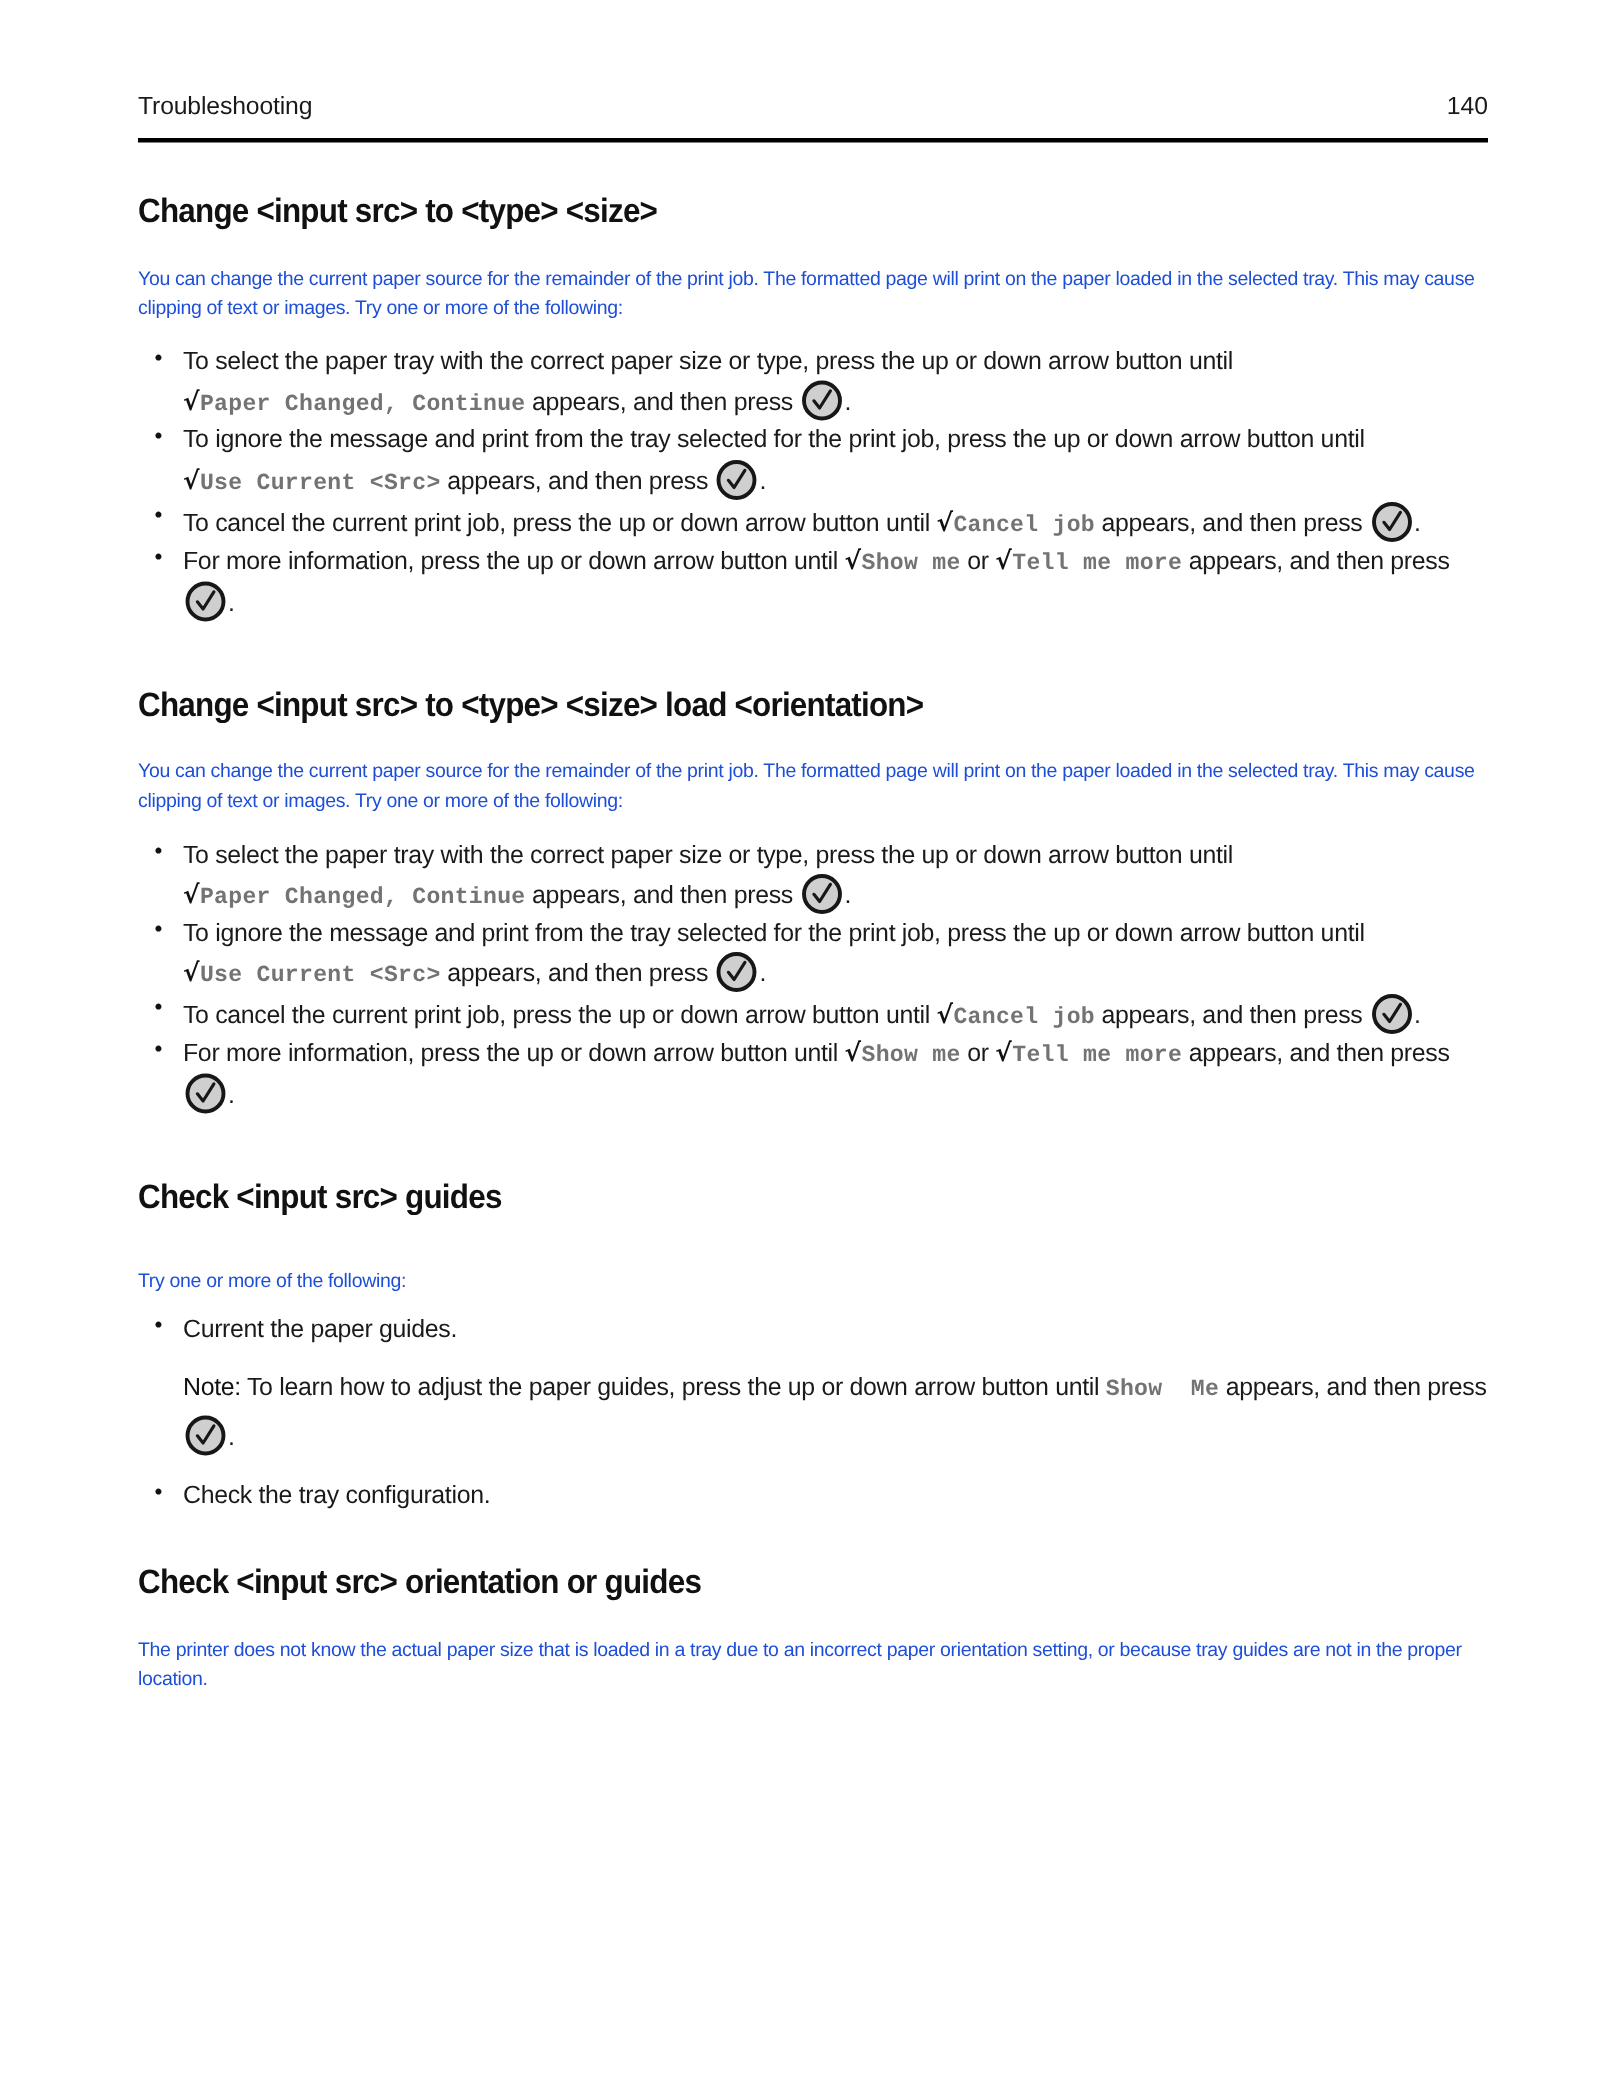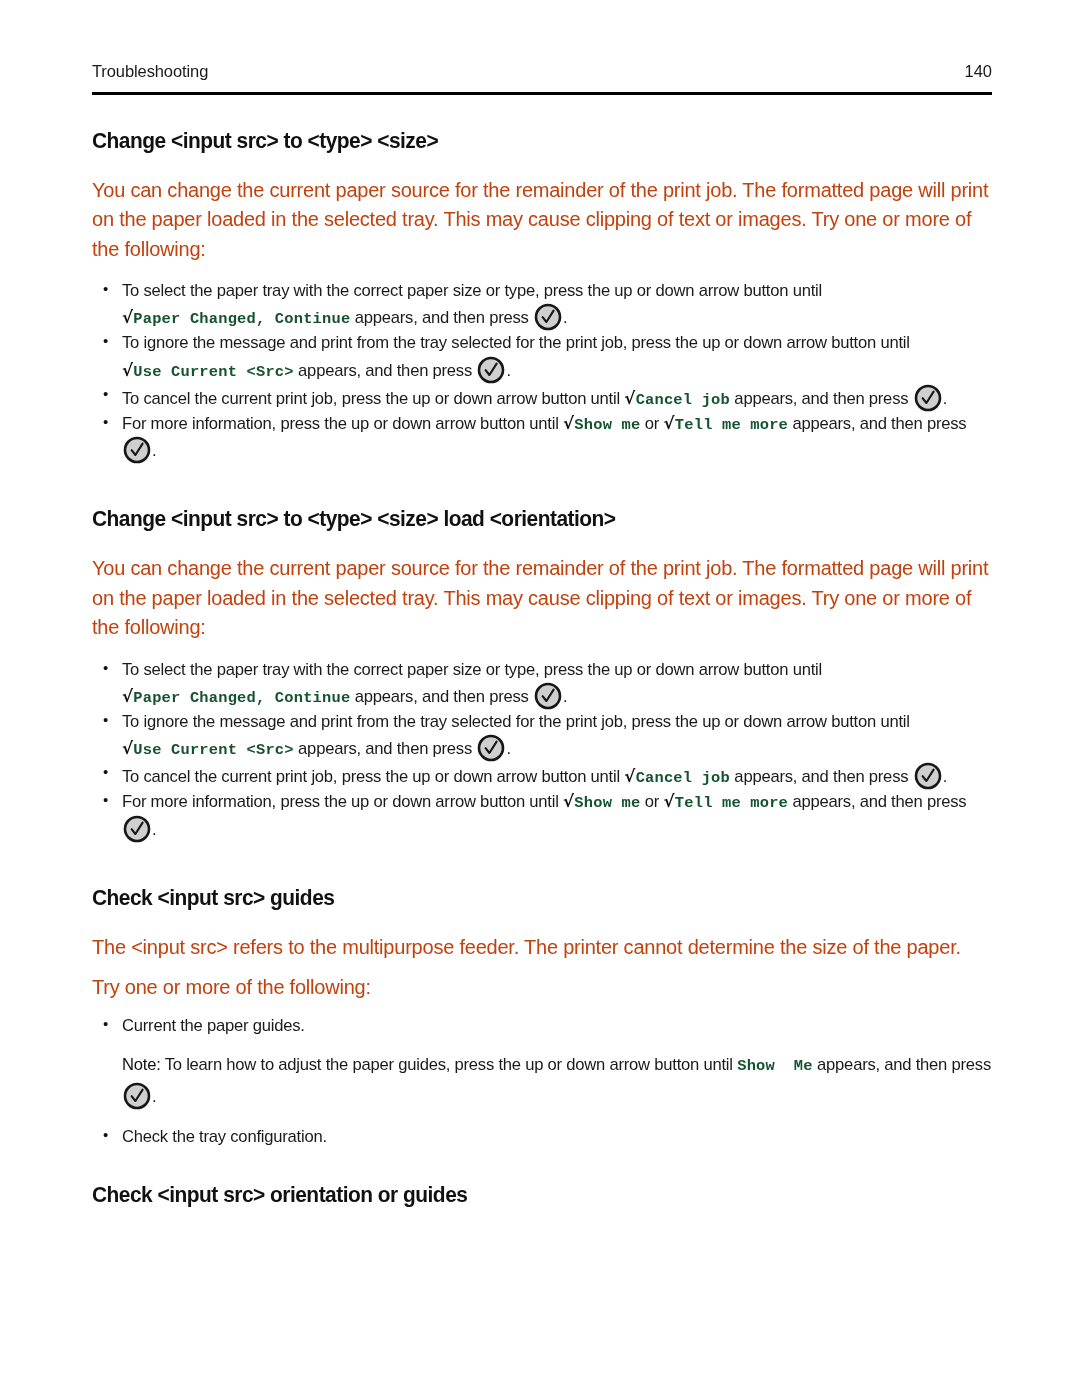--- a/index.html
+++ b/index.html
@@ -65,23 +65,23 @@
     letter-spacing: -0.55px;
     color: #111111;
     margin: 0;
     padding: 0;
     line-height: 1.15;
     transform: scaleX(0.93);
     transform-origin: left center;
   }
 
   p.body-text {
-    font-size: 20px;
-    line-height: 1.47;
-    color: #c2410c;
+    font-size: 13px;
+    line-height: 1.47;
+    color: #1d4ed8;
     margin: 0;
     letter-spacing: -0.22px;
   }
 
   ul.bullets {
     list-style: none;
     margin: 0;
     padding: 0;
   }
   ul.bullets > li {
@@ -101,21 +101,21 @@
     line-height: 1.47;
     color: #111111;
   }
 
   
   .code {
     font-family: "Liberation Mono", "DejaVu Sans Mono", monospace;
     font-weight: bold;
     font-size: 15.4px;
     letter-spacing: 0.2px;
-    color: #14532d;
+    color: #737373;
     white-space: pre;
   }
   .check-glyph {
     font-family: "DejaVu Sans", sans-serif;
     font-weight: bold;
     font-size: 16.5px;
     color: #111111;
     padding-right: 0.5px;
   }
 
@@ -226,21 +226,20 @@
               <circle cx="14" cy="14" r="12" fill="#cfcfcf" stroke="#171717" stroke-width="2.6"></circle>
               <path d="M8.6 14.2 L12.4 19 L19.6 7.6" fill="none" stroke="#171717" stroke-width="2.1" stroke-linecap="round" stroke-linejoin="round"></path>
             </svg></span><span>.</span>
       </li>
     </ul>
 
     <div class="spacer-xl"></div>
 
     <h2 class="section-heading">Check &lt;input src&gt; guides</h2>
     <div class="spacer-m"></div>
-    <p class="body-text">The &lt;input src&gt; refers to the multipurpose feeder. The printer cannot determine the size of the paper.</p>
     <div class="spacer-xs"></div>
     <p class="body-text">Try one or more of the following:</p>
     <div class="spacer-xs"></div>
 
     <ul class="bullets">
       <li>
         <span>Current the paper guides.</span>
       </li>
     </ul>
 
@@ -258,15 +257,16 @@
     <ul class="bullets">
       <li>
         <span>Check the tray configuration.</span>
       </li>
     </ul>
 
     <div class="spacer-l"></div>
 
     <h2 class="section-heading">Check &lt;input src&gt; orientation or guides</h2>
     <div class="spacer-m"></div>
+    <p class="body-text">The printer does not know the actual paper size that is loaded in a tray due to an incorrect paper orientation setting, or because tray guides are not in the proper location.</p>
 
   </div>
 </div>
 
 </body></html>

